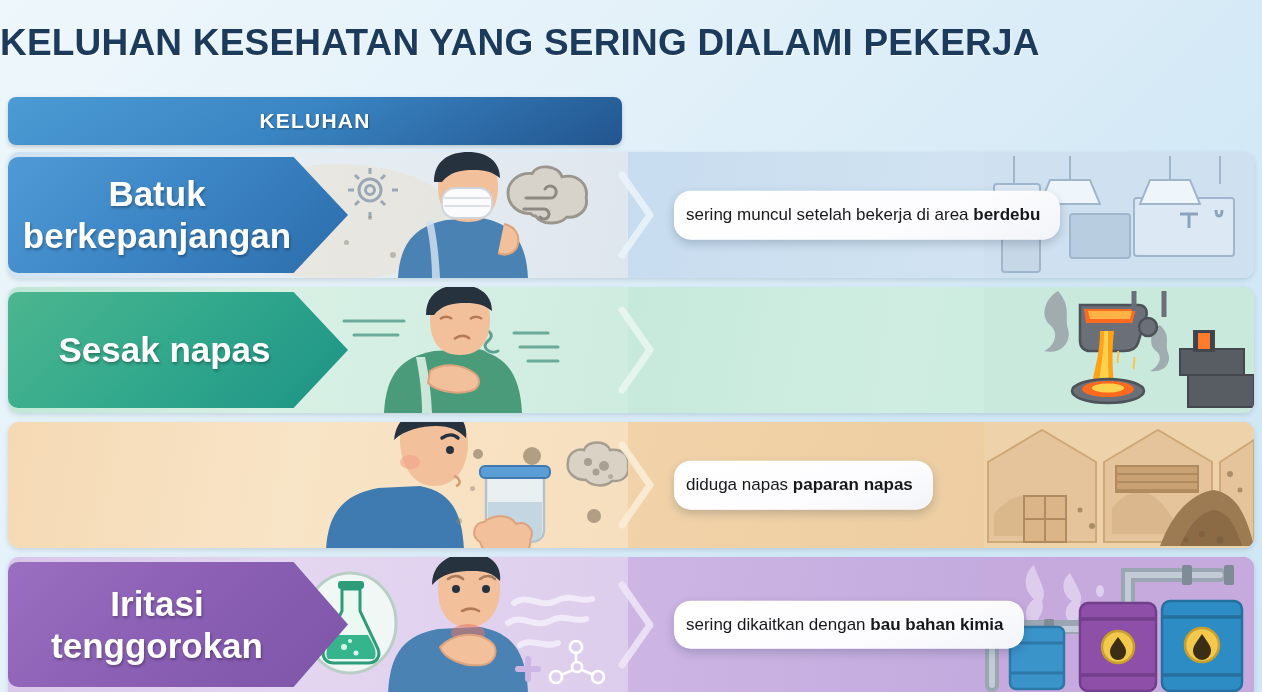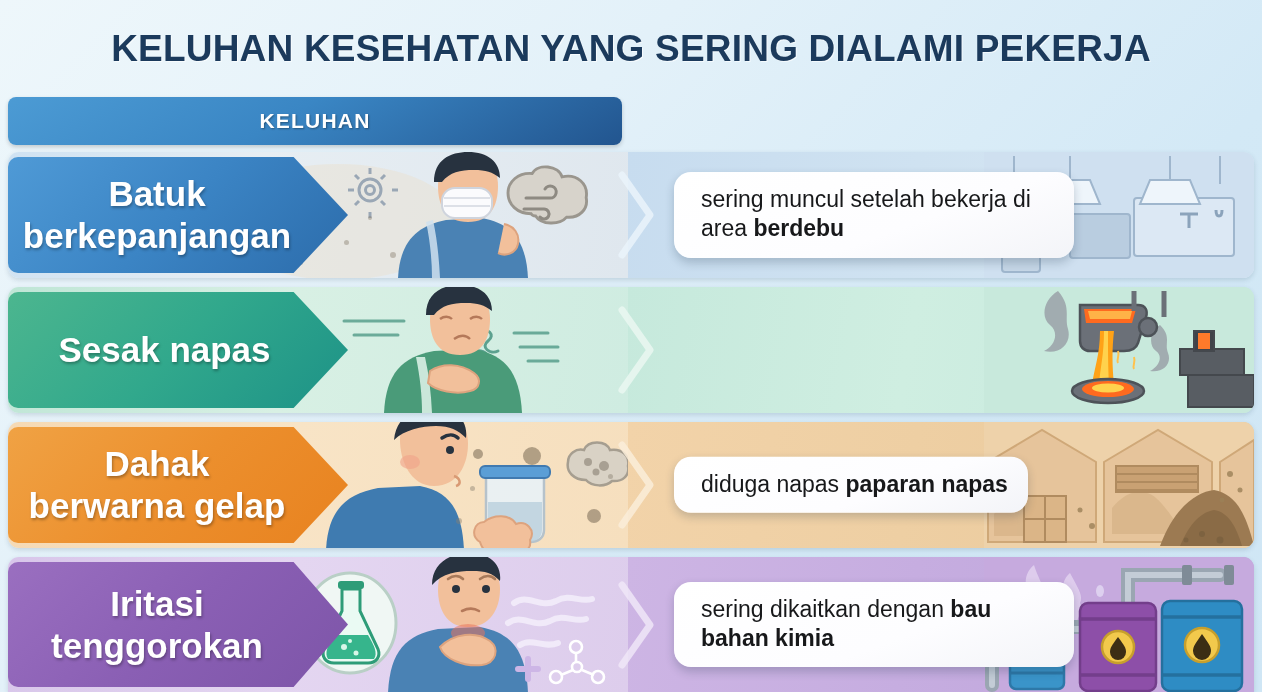--- a/index.html
+++ b/index.html
@@ -14,22 +14,21 @@
   #stage {
     position: relative;
     width: 1262px;
     height: 692px;
     background: linear-gradient(135deg, #eef7fb 0%, #e3f1f9 35%, #d3e9f6 70%, #cfe6f5 100%);
   }
 
   
   #title {
     position: absolute;
-    top: 28px; left: 0; right: 0;
-    text-align: center;
+    top: 22px; left: 0; right: 0;
     font-size: 37px;
     font-weight: bold;
     letter-spacing: 0.2px;
     color: #1b3a5c;
     text-shadow: 1px 1px 0 rgba(255,255,255,.65);
     white-space: nowrap;
   }
 
   
   #header-bar {
@@ -115,24 +114,24 @@
   .chevron-divider svg { display:block; width:100%; height:100%; }
 
   
   .bubble {
     position: absolute;
     top: 50%;
     left: 46px;
     transform: translateY(-50%);
     max-width: 400px;
     border-radius: 17px;
-    padding: 13px 20px 14px 27px;
+    padding: 13px 20px 14px 12px;
     background: linear-gradient(160deg, #ffffff 0%, #fdfdff 60%, #f3f4f8 100%);
     box-shadow: 0 4px 10px rgba(25,45,70,.22);
-    font-size: 23px;
+    font-size: 17px;
     line-height: 1.28;
     color: #17181a;
   }
   .bubble b { font-weight: bold; }
 
   
   .scene {
     position: absolute;
     top: 0; right: 0;
     width: 270px; height: 100%;
@@ -344,21 +343,20 @@
         </g>
         <g fill="#a5937a" opacity=".85">
           <circle cx="524" cy="34" r="9"></circle>
             <circle cx="470" cy="32" r="5"></circle>
             <circle cx="586" cy="94" r="7"></circle>
         </g>
       </svg>
       <div class="speck" style="left:462px;top:64px;width:5px;height:5px;"></div>
       <div class="speck" style="left:448px;top:96px;width:6px;height:6px;"></div>
       <div class="speck" style="left:600px;top:52px;width:5px;height:5px;"></div>
-      <div class="label-chip">Dahak berwarna gelap</div>
     </div>
     <div class="row-right">
       <div class="chevron-divider">
         <svg viewBox="0 0 46 92">
             <path d="M8 6 L36 46 L8 86" fill="none" stroke-width="7" stroke-linecap="round" stroke-linejoin="round"></path>
           </svg>
       </div>
       <svg class="scene" viewBox="0 0 270 126" preserveAspectRatio="none">
         <rect width="270" height="126" fill="#eed2aa"></rect>
         <g fill="#e6c49b" stroke="#cfa878" stroke-width="2">

